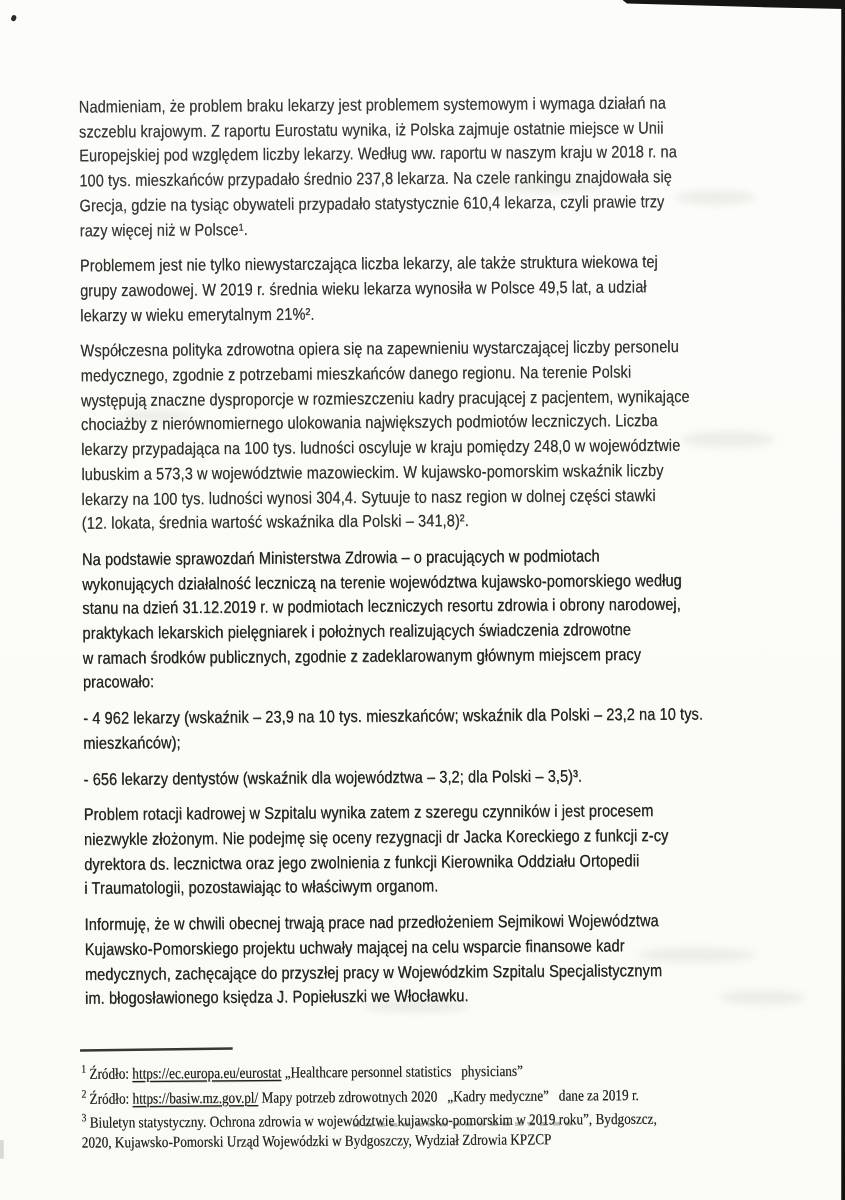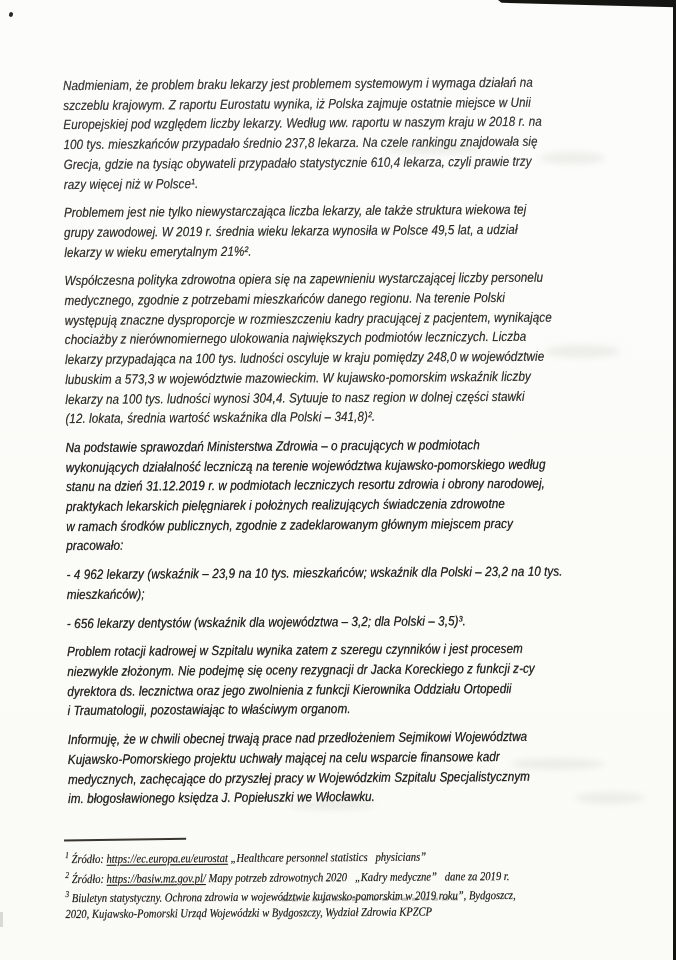--- a/index.html
+++ b/index.html
@@ -7,21 +7,20 @@
     width:676px;height:960px;
     background:#ffffff;
     font-family:"Liberation Sans", sans-serif;
     overflow:hidden;
   }
   .page{
     position:relative;
     width:676px;height:960px;
     background:linear-gradient(180deg,#fcfcfa 0%,#fbfbf8 55%,#fafaf7 100%);
     overflow:hidden;
-    font-style:italic;
   }
   
   .content{
     position:absolute;
     left:63px;top:76px;
     width:700px;
     transform:rotate(-0.4deg) scaleX(0.86);
     transform-origin:0 0;
     color:#2e2d2a;
     text-shadow:0.2px 0.2px 0.35px rgba(48,46,42,0.55);

